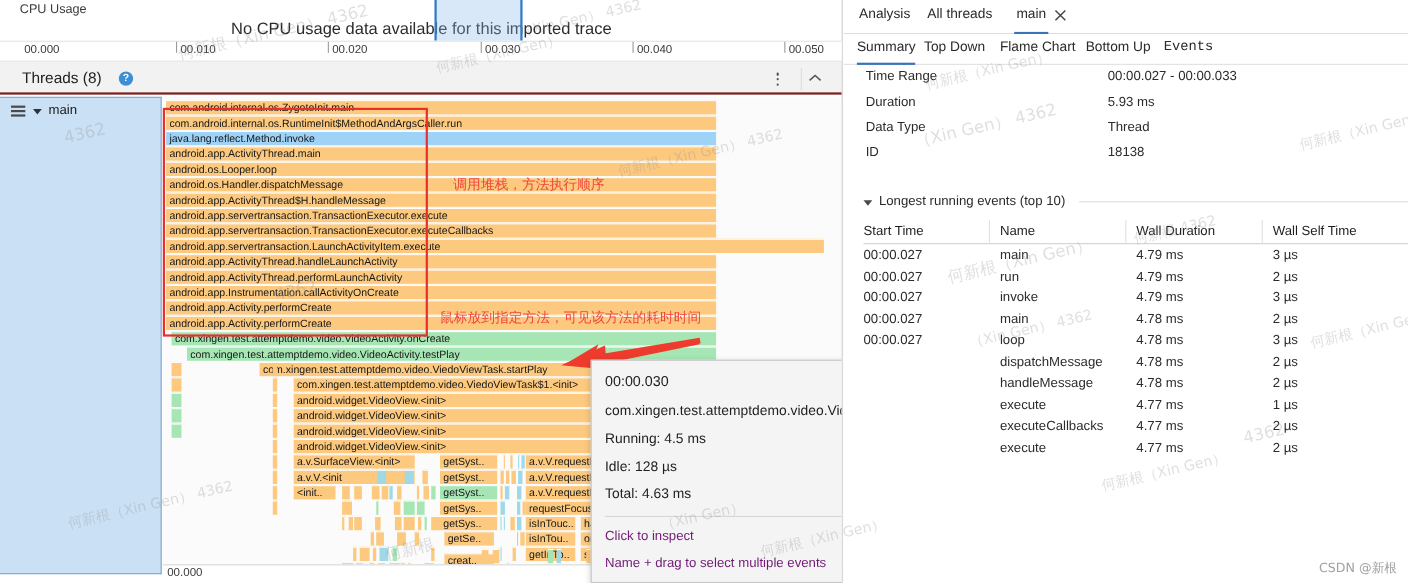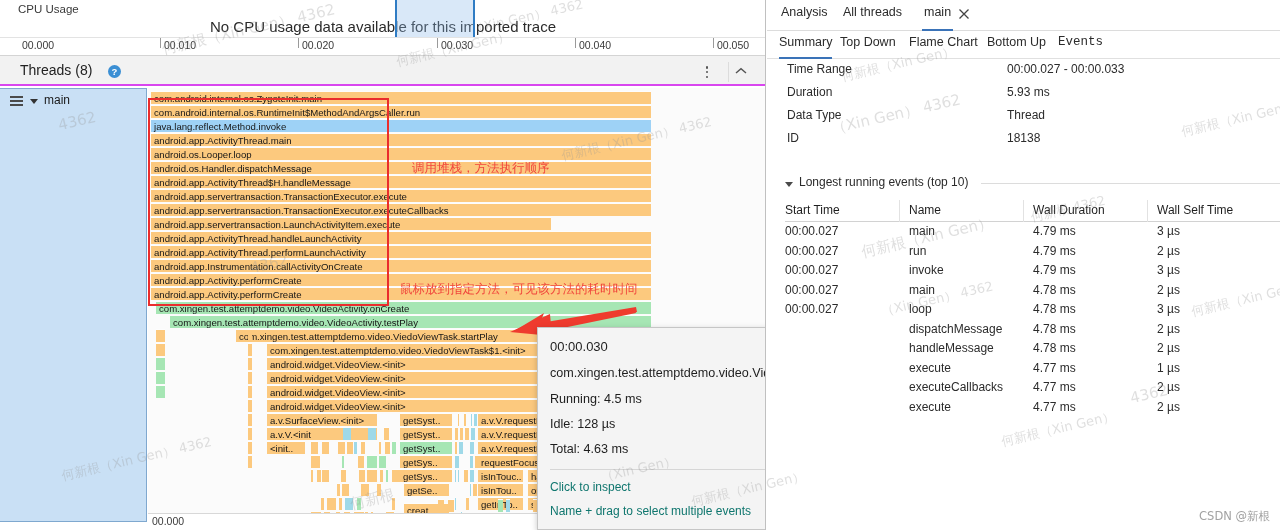--- a/index.html
+++ b/index.html
@@ -55,21 +55,21 @@
   }
   .tick .tick-label {
     position: absolute; left: 4px; top: 1px;
     font-size: 10.5px; color: #3a3a3a; white-space: nowrap;
   }
 
   
   #threads-header {
     position: absolute; left: 0; top: 56px; width: 766px; height: 30px;
     background: #f2f2f2;
-    border-bottom: 2px solid #d946ef;
+    border-bottom: 2px solid #7f1d1d;
   }
   #threads-title {
     position: absolute; left: 20px; top: 6px;
     font-size: 14px; color: #222;
   }
   #threads-help-icon {
     position: absolute; left: 108px; top: 9px;
     width: 13px; height: 13px; border-radius: 50%;
     background: #3b8fd4; color: #fff;
     font-size: 9.5px; line-height: 13px; text-align: center;
@@ -180,21 +180,21 @@
     width: 325px; height: 203px;
     background: #f4f4f4;
     border: 1px solid #c6c6c6;
     box-shadow: 0 2px 6px rgba(0,0,0,0.22);
     padding: 11px 12px 0 12px;
   }
   #tooltip .tip-time { font-size: 13px; color: #1e1e1e; margin-bottom: 12px; }
   #tooltip .tip-name { font-size: 12.6px; color: #1e1e1e; margin-bottom: 12px; white-space: nowrap;}
   #tooltip .tip-metric { font-size: 12.6px; color: #1e1e1e; margin-bottom: 11px; }
   #tooltip hr { border: none; border-top: 1px solid #d6d6d6; margin: 13px 0 10px 0; }
-  #tooltip .tip-hint { font-size: 12px; color: #0f766e; margin-bottom: 10px; }
+  #tooltip .tip-hint { font-size: 12px; color: #701a75; margin-bottom: 10px; }
 
   
   #right-pane {
     position: absolute; left: 767px; top: 0; width: 513px; height: 530px;
     background: #ffffff;
   }
   #analysis-tabs {
     position: absolute; left: 0; top: 0; width: 513px; height: 31px;
     background: #ffffff; border-bottom: 1px solid #dcdcdc;
   }
@@ -356,21 +356,21 @@
     <div id="flame-chart">
         <div class="fnode orange" style="left: 3px; top: 3px; width: 500px;">com.android.internal.os.ZygoteInit.main</div>
         <div class="fnode orange" style="left: 3px; top: 17px; width: 500px;">com.android.internal.os.RuntimeInit$MethodAndArgsCaller.run</div>
         <div class="fnode blue" style="left: 3px; top: 31px; width: 500px;">java.lang.reflect.Method.invoke</div>
         <div class="fnode orange" style="left: 3px; top: 45px; width: 500px;">android.app.ActivityThread.main</div>
         <div class="fnode orange" style="left: 3px; top: 59px; width: 500px;">android.os.Looper.loop</div>
         <div class="fnode orange" style="left: 3px; top: 73px; width: 500px;">android.os.Handler.dispatchMessage</div>
         <div class="fnode orange" style="left: 3px; top: 87px; width: 500px;">android.app.ActivityThread$H.handleMessage</div>
         <div class="fnode orange" style="left: 3px; top: 101px; width: 500px;">android.app.servertransaction.TransactionExecutor.execute</div>
         <div class="fnode orange" style="left: 3px; top: 115px; width: 500px;">android.app.servertransaction.TransactionExecutor.executeCallbacks</div>
-        <div class="fnode orange" style="left: 3px; top: 129px; width: 400px;">android.app.servertransaction.LaunchActivityItem.execute</div>
+        <div class="fnode orange" style="left: 3px; top: 129px; width: 598px;">android.app.servertransaction.LaunchActivityItem.execute</div>
         <div class="fnode orange" style="left: 3px; top: 143px; width: 500px;">android.app.ActivityThread.handleLaunchActivity</div>
         <div class="fnode orange" style="left: 3px; top: 157px; width: 500px;">android.app.ActivityThread.performLaunchActivity</div>
         <div class="fnode orange" style="left: 3px; top: 171px; width: 500px;">android.app.Instrumentation.callActivityOnCreate</div>
         <div class="fnode orange" style="left: 3px; top: 185px; width: 500px;">android.app.Activity.performCreate</div>
         <div class="fnode orange" style="left: 3px; top: 199px; width: 500px;">android.app.Activity.performCreate</div>
         <div class="fnode green" style="left: 8px; top: 213px; width: 495px;">com.xingen.test.attemptdemo.video.VideoActivity.onCreate</div>
         <div class="fnode green" style="left: 22px; top: 227px; width: 481px;">com.xingen.test.attemptdemo.video.VideoActivity.testPlay</div>
         <div class="fnode orange" style="left: 88px; top: 241px; width: 403px;">com.xingen.test.attemptdemo.video.ViedoViewTask.startPlay</div>
         <div class="fnode orange" style="left: 119px; top: 255px; width: 384px;">com.xingen.test.attemptdemo.video.ViedoViewTask$1.&lt;init&gt;</div>
         <div class="fnode orange" style="left: 119px; top: 269px; width: 384px;">android.widget.VideoView.&lt;init&gt;</div>

